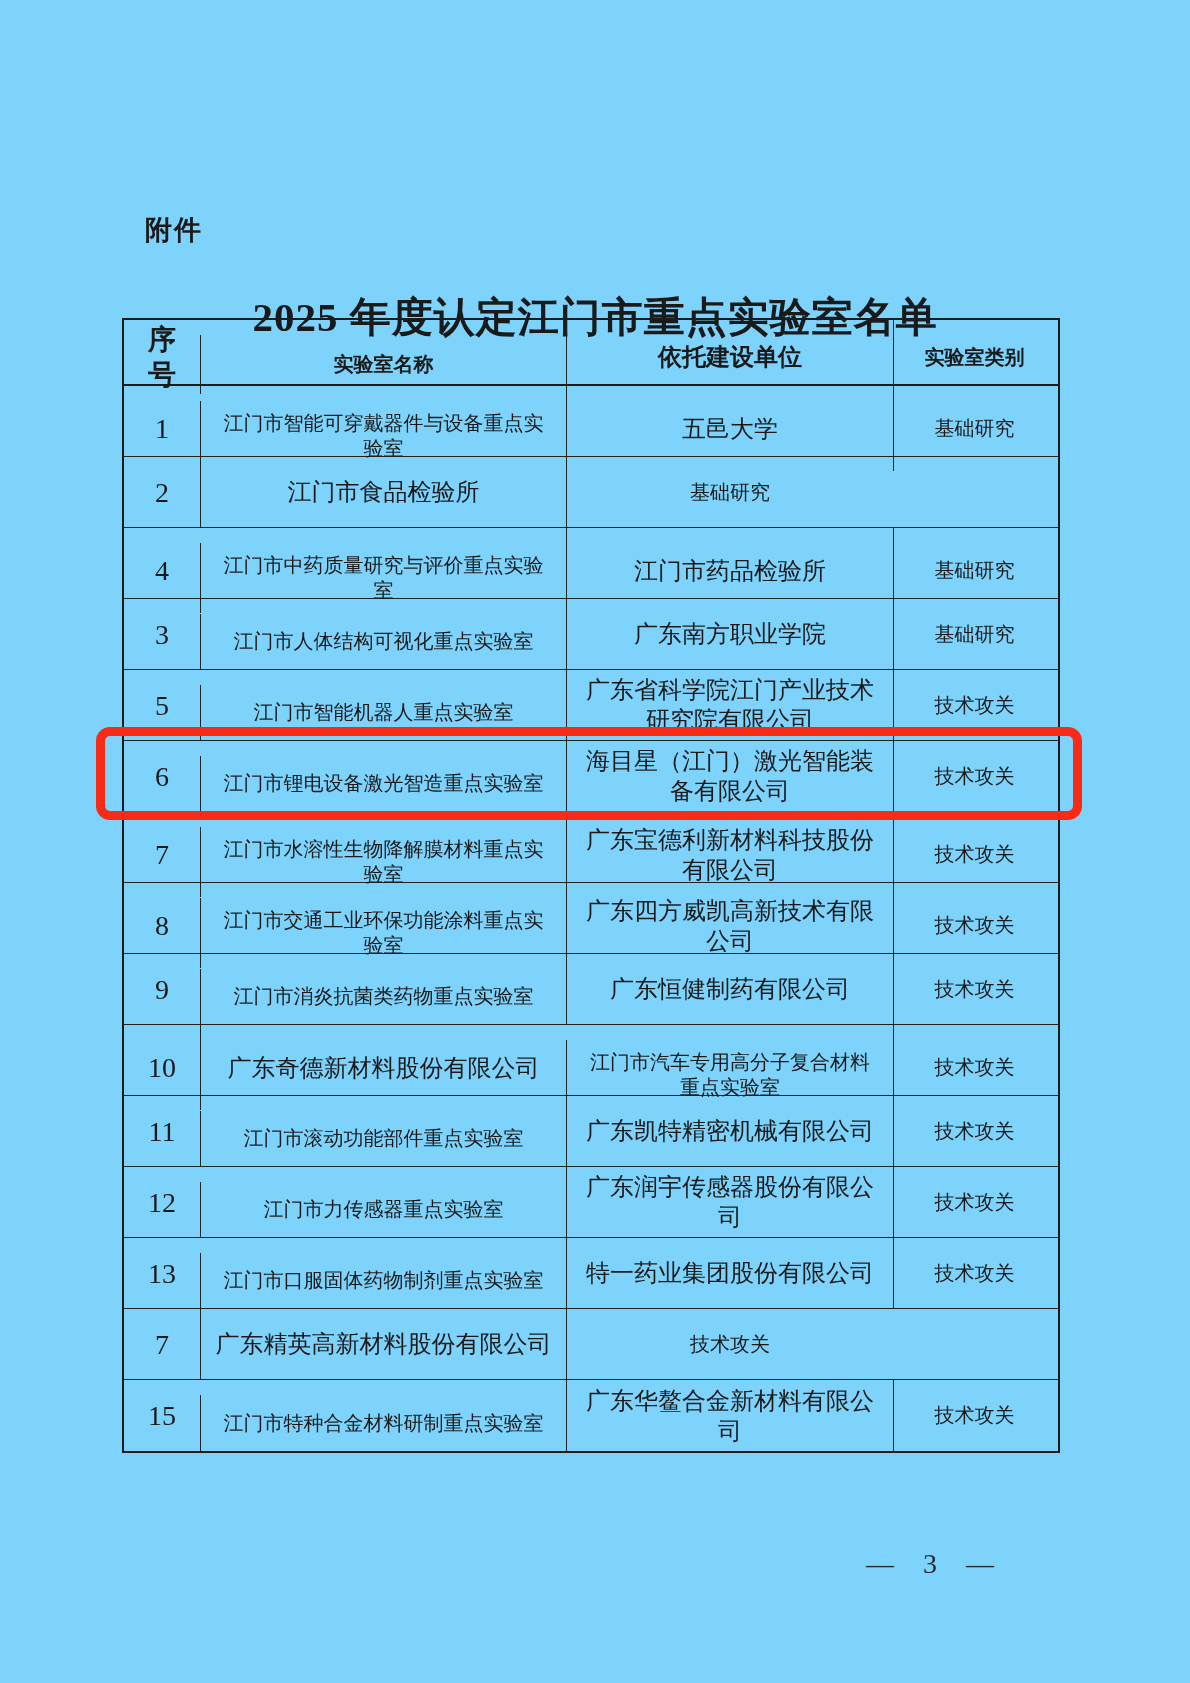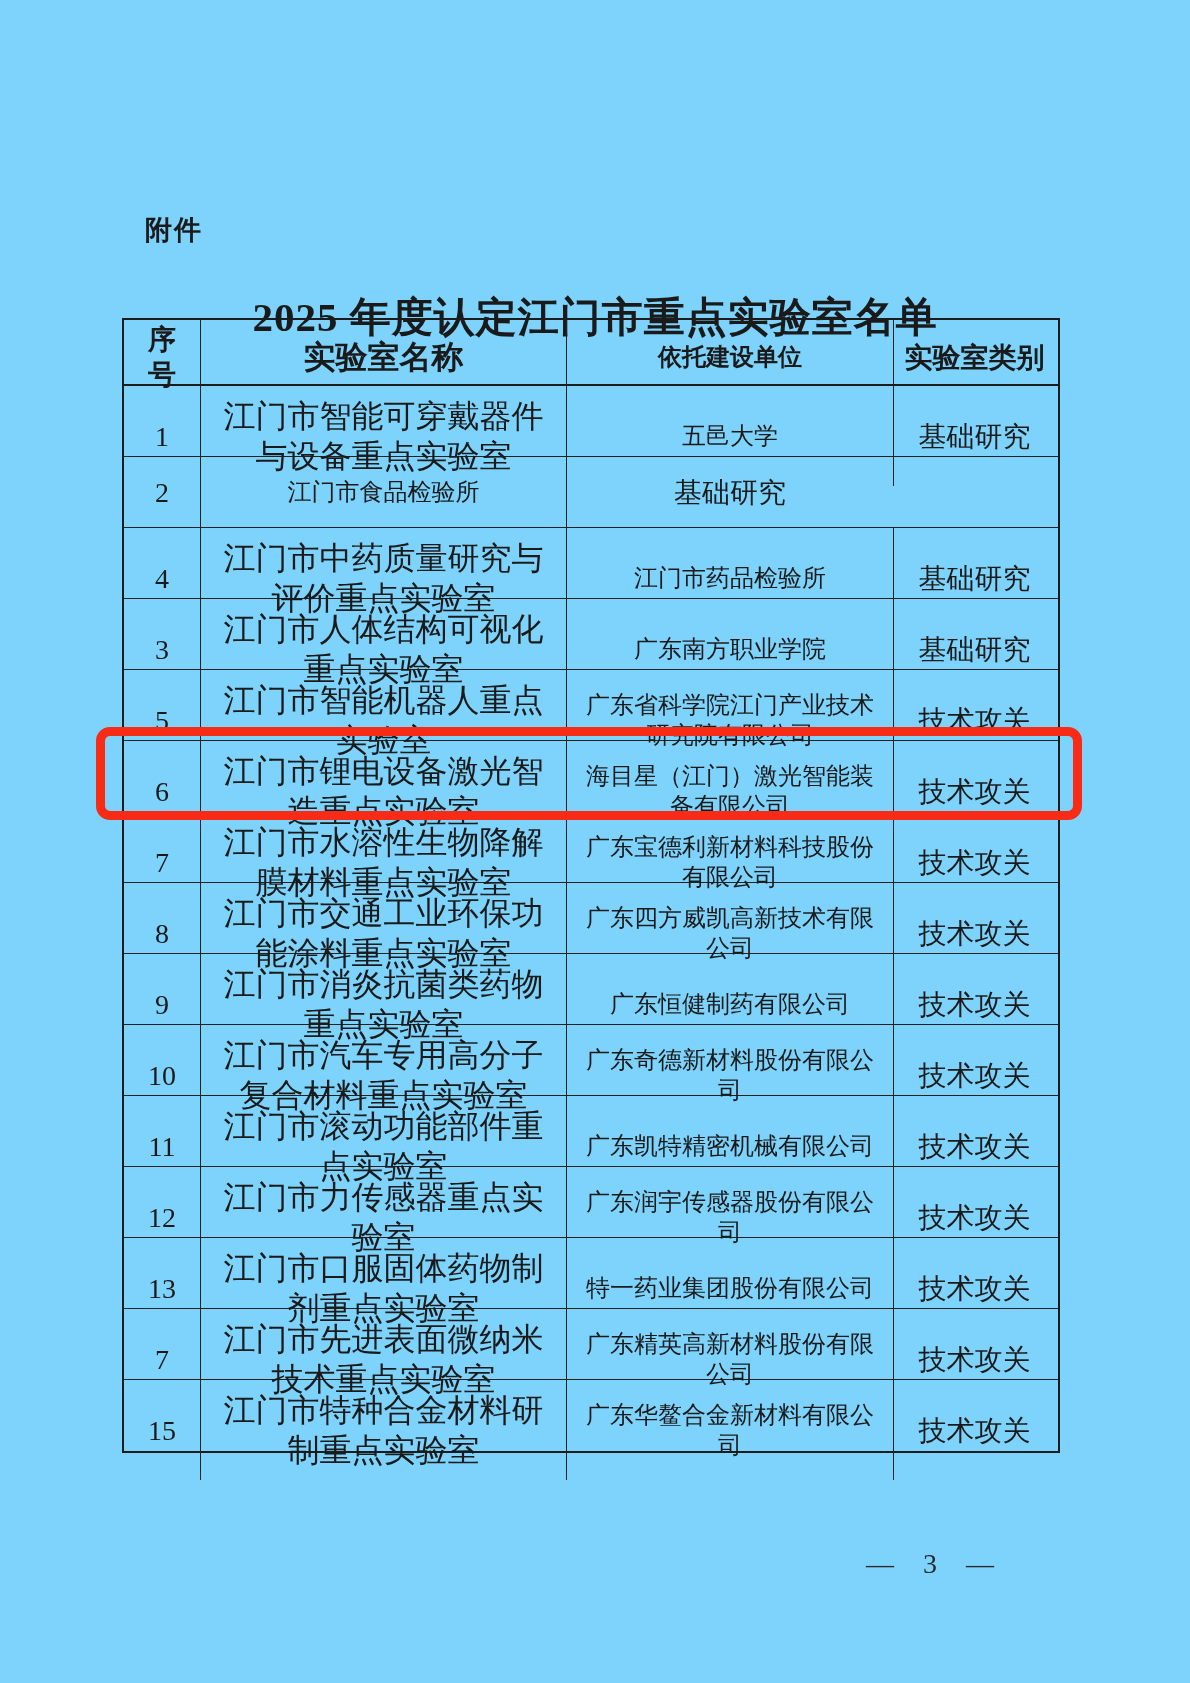--- a/index.html
+++ b/index.html
@@ -58,23 +58,23 @@
   .cell {
     display: flex;
     align-items: center;
     justify-content: center;
     text-align: center;
     line-height: 1.25;
     padding: 2px 10px;
   }
   .cell + .cell { border-left: 1.5px solid #222; }
   .cell-no { font-size: 28px; padding: 2px 16px; }
-  .cell-lab { font-size: 32px; padding: 10px 16px; }
+  .cell-lab { font-size: 20px; padding: 10px 16px; margin-top: 15px; }
   .cell-org { font-size: 24px; padding: 2px 12px; }
-  .cell-cat { font-size: 28px; }
+  .cell-cat { font-size: 20px; }
   .highlight-box {
     position: absolute;
     left: -28px;
     right: -24px;
     top: -14px;
     bottom: -9px;
     border: 9px solid #f82b16;
     border-radius: 14px;
     z-index: 5;
     pointer-events: none;
@@ -154,22 +154,22 @@
     <div class="cell cell-cat">技术攻关</div>
   </div>
         <div class="row data-row">
     <div class="cell cell-no">9</div>
     <div class="cell cell-lab">江门市消炎抗菌类药物重点实验室</div>
     <div class="cell cell-org">广东恒健制药有限公司</div>
     <div class="cell cell-cat">技术攻关</div>
   </div>
         <div class="row data-row">
     <div class="cell cell-no">10</div>
+    <div class="cell cell-org">广东奇德新材料股份有限公司</div>
     <div class="cell cell-lab">江门市汽车专用高分子复合材料重点实验室</div>
-    <div class="cell cell-org">广东奇德新材料股份有限公司</div>
     <div class="cell cell-cat">技术攻关</div>
   </div>
         <div class="row data-row">
     <div class="cell cell-no">11</div>
     <div class="cell cell-lab">江门市滚动功能部件重点实验室</div>
     <div class="cell cell-org">广东凯特精密机械有限公司</div>
     <div class="cell cell-cat">技术攻关</div>
   </div>
         <div class="row data-row">
     <div class="cell cell-no">12</div>
@@ -178,21 +178,20 @@
     <div class="cell cell-cat">技术攻关</div>
   </div>
         <div class="row data-row">
     <div class="cell cell-no">13</div>
     <div class="cell cell-lab">江门市口服固体药物制剂重点实验室</div>
     <div class="cell cell-org">特一药业集团股份有限公司</div>
     <div class="cell cell-cat">技术攻关</div>
   </div>
         <div class="row data-row">
     <div class="cell cell-no">7</div>
-    <div class="cell cell-lab">江门市先进表面微纳米技术重点实验室</div>
     <div class="cell cell-org">广东精英高新材料股份有限公司</div>
     <div class="cell cell-cat">技术攻关</div>
   </div>
         <div class="row data-row">
     <div class="cell cell-no">15</div>
     <div class="cell cell-lab">江门市特种合金材料研制重点实验室</div>
     <div class="cell cell-org">广东华鳌合金新材料有限公司</div>
     <div class="cell cell-cat">技术攻关</div>
   </div>
       </div>

